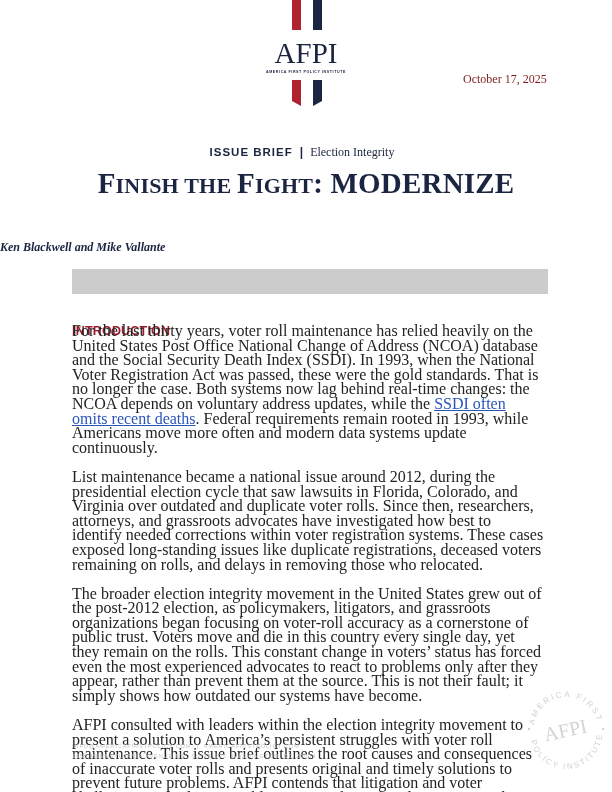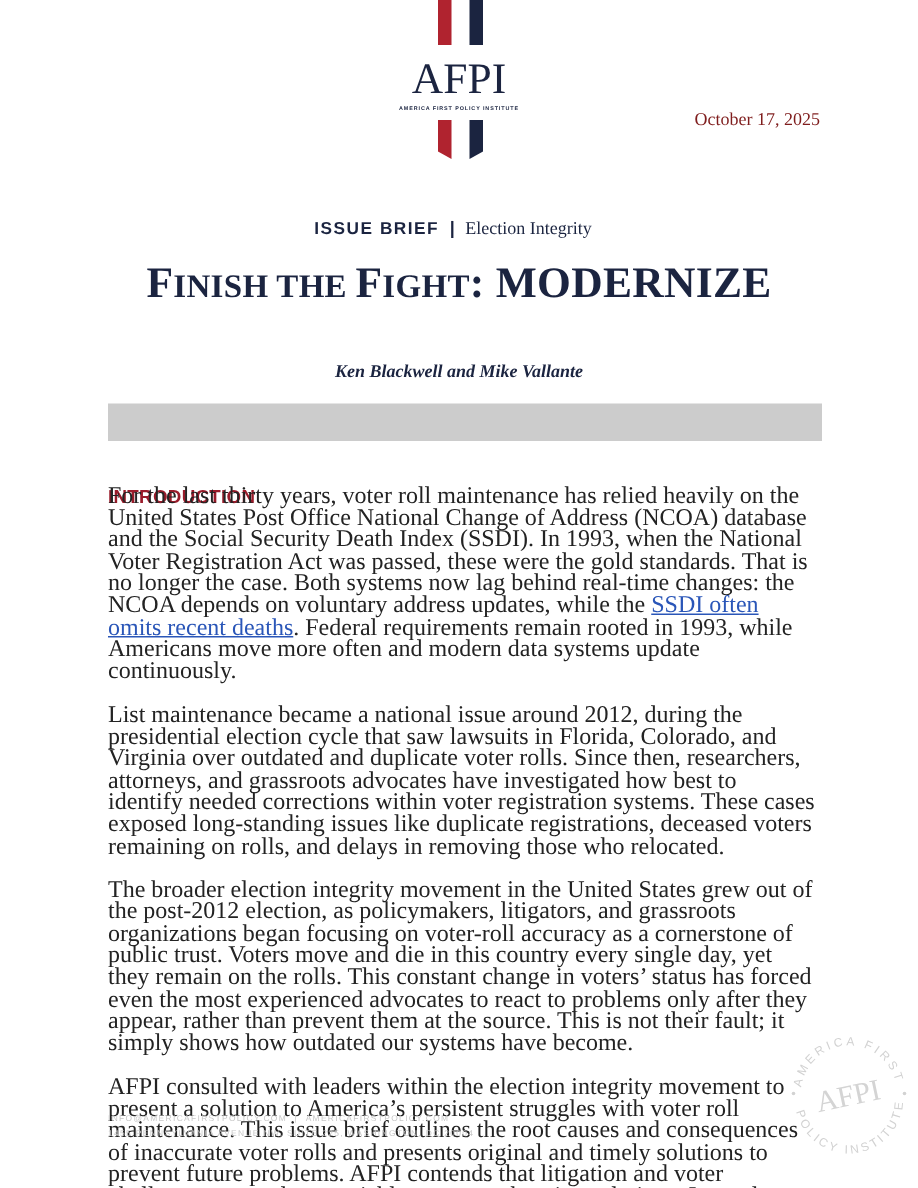--- a/index.html
+++ b/index.html
@@ -7,24 +7,24 @@
   .logo-word { position: absolute; left: 262px; top: 37px; width: 88px; text-align: center; font-family: "Liberation Serif", serif; font-size: 29px; color: #1b2440; letter-spacing: 0px; }
   .logo-sub { position: absolute; left: 258px; top: 70px; width: 96px; text-align: center; font-family: "Liberation Sans", sans-serif; font-size: 3.6px; font-weight: bold; letter-spacing: 0.6px; color: #1b2440; }
 
   .date { position: absolute; left: 463px; top: 72px; font-size: 12px; color: #7f1d1d; }
 
   .kicker { position: absolute; left: 0; width: 604px; top: 145px; text-align: center; font-size: 12px; color: #1b2440; }
   .kicker .k1 { font-family: "Liberation Sans", sans-serif; font-weight: bold; letter-spacing: 1px; font-size: 11.5px; }
   .kicker .sep { font-family: "Liberation Sans", sans-serif; font-weight: bold; margin: 0 7px; }
   .kicker .k2 { font-family: "Liberation Serif", serif; font-size: 12px; }
 
-  .title { position: absolute; left: 0; width: 612px; top: 163px; text-align: center; font-family: "Liberation Serif", serif; font-weight: bold; color: #1b2440; font-size: 29px; line-height: 52px; letter-spacing: 0.2px; }
+  .title { position: absolute; left: 0; width: 612px; top: 163px; text-align: center; font-family: "Liberation Serif", serif; font-weight: bold; color: #1b2440; font-size: 29px; line-height: 41px; letter-spacing: 0.2px; }
   .title .sc { font-size: 22px; }
 
-  .authors { position: absolute; left: 0; width: 612px; top: 240px; text-align: center; font-family: "Liberation Serif", serif; font-weight: bold; font-style: italic; font-size: 12px; color: #1b2440; }
+  .authors { position: absolute; left: 0; width: 612px; top: 240px; text-align: left; font-family: "Liberation Serif", serif; font-weight: bold; font-style: italic; font-size: 12px; color: #1b2440; }
 
   .grey-band { position: absolute; left: 72px; top: 269px; width: 476px; height: 25px; background: #cccccc; }
 
   .section-head { position: absolute; left: 72px; top: 296px; font-family: "Liberation Sans", sans-serif; font-weight: bold; font-size: 12.5px; color: #9a1b2a; letter-spacing: 0.2px; margin-top: 28px; }
 
   .body { position: absolute; left: 72px; top: 324px; width: 472px; font-family: "Liberation Serif", serif; font-size: 16px; line-height: 14.6px; color: #232323; }
   .body p { margin: 0 0 14.6px 0; }
   .body a { color: #2a56b8; text-decoration: underline; }
 
   .footer { position: absolute; left: 72px; top: 741px; font-family: "Liberation Sans", sans-serif; font-size: 5.6px; letter-spacing: 0.9px; color: #c8c8c8; line-height: 10px; }

